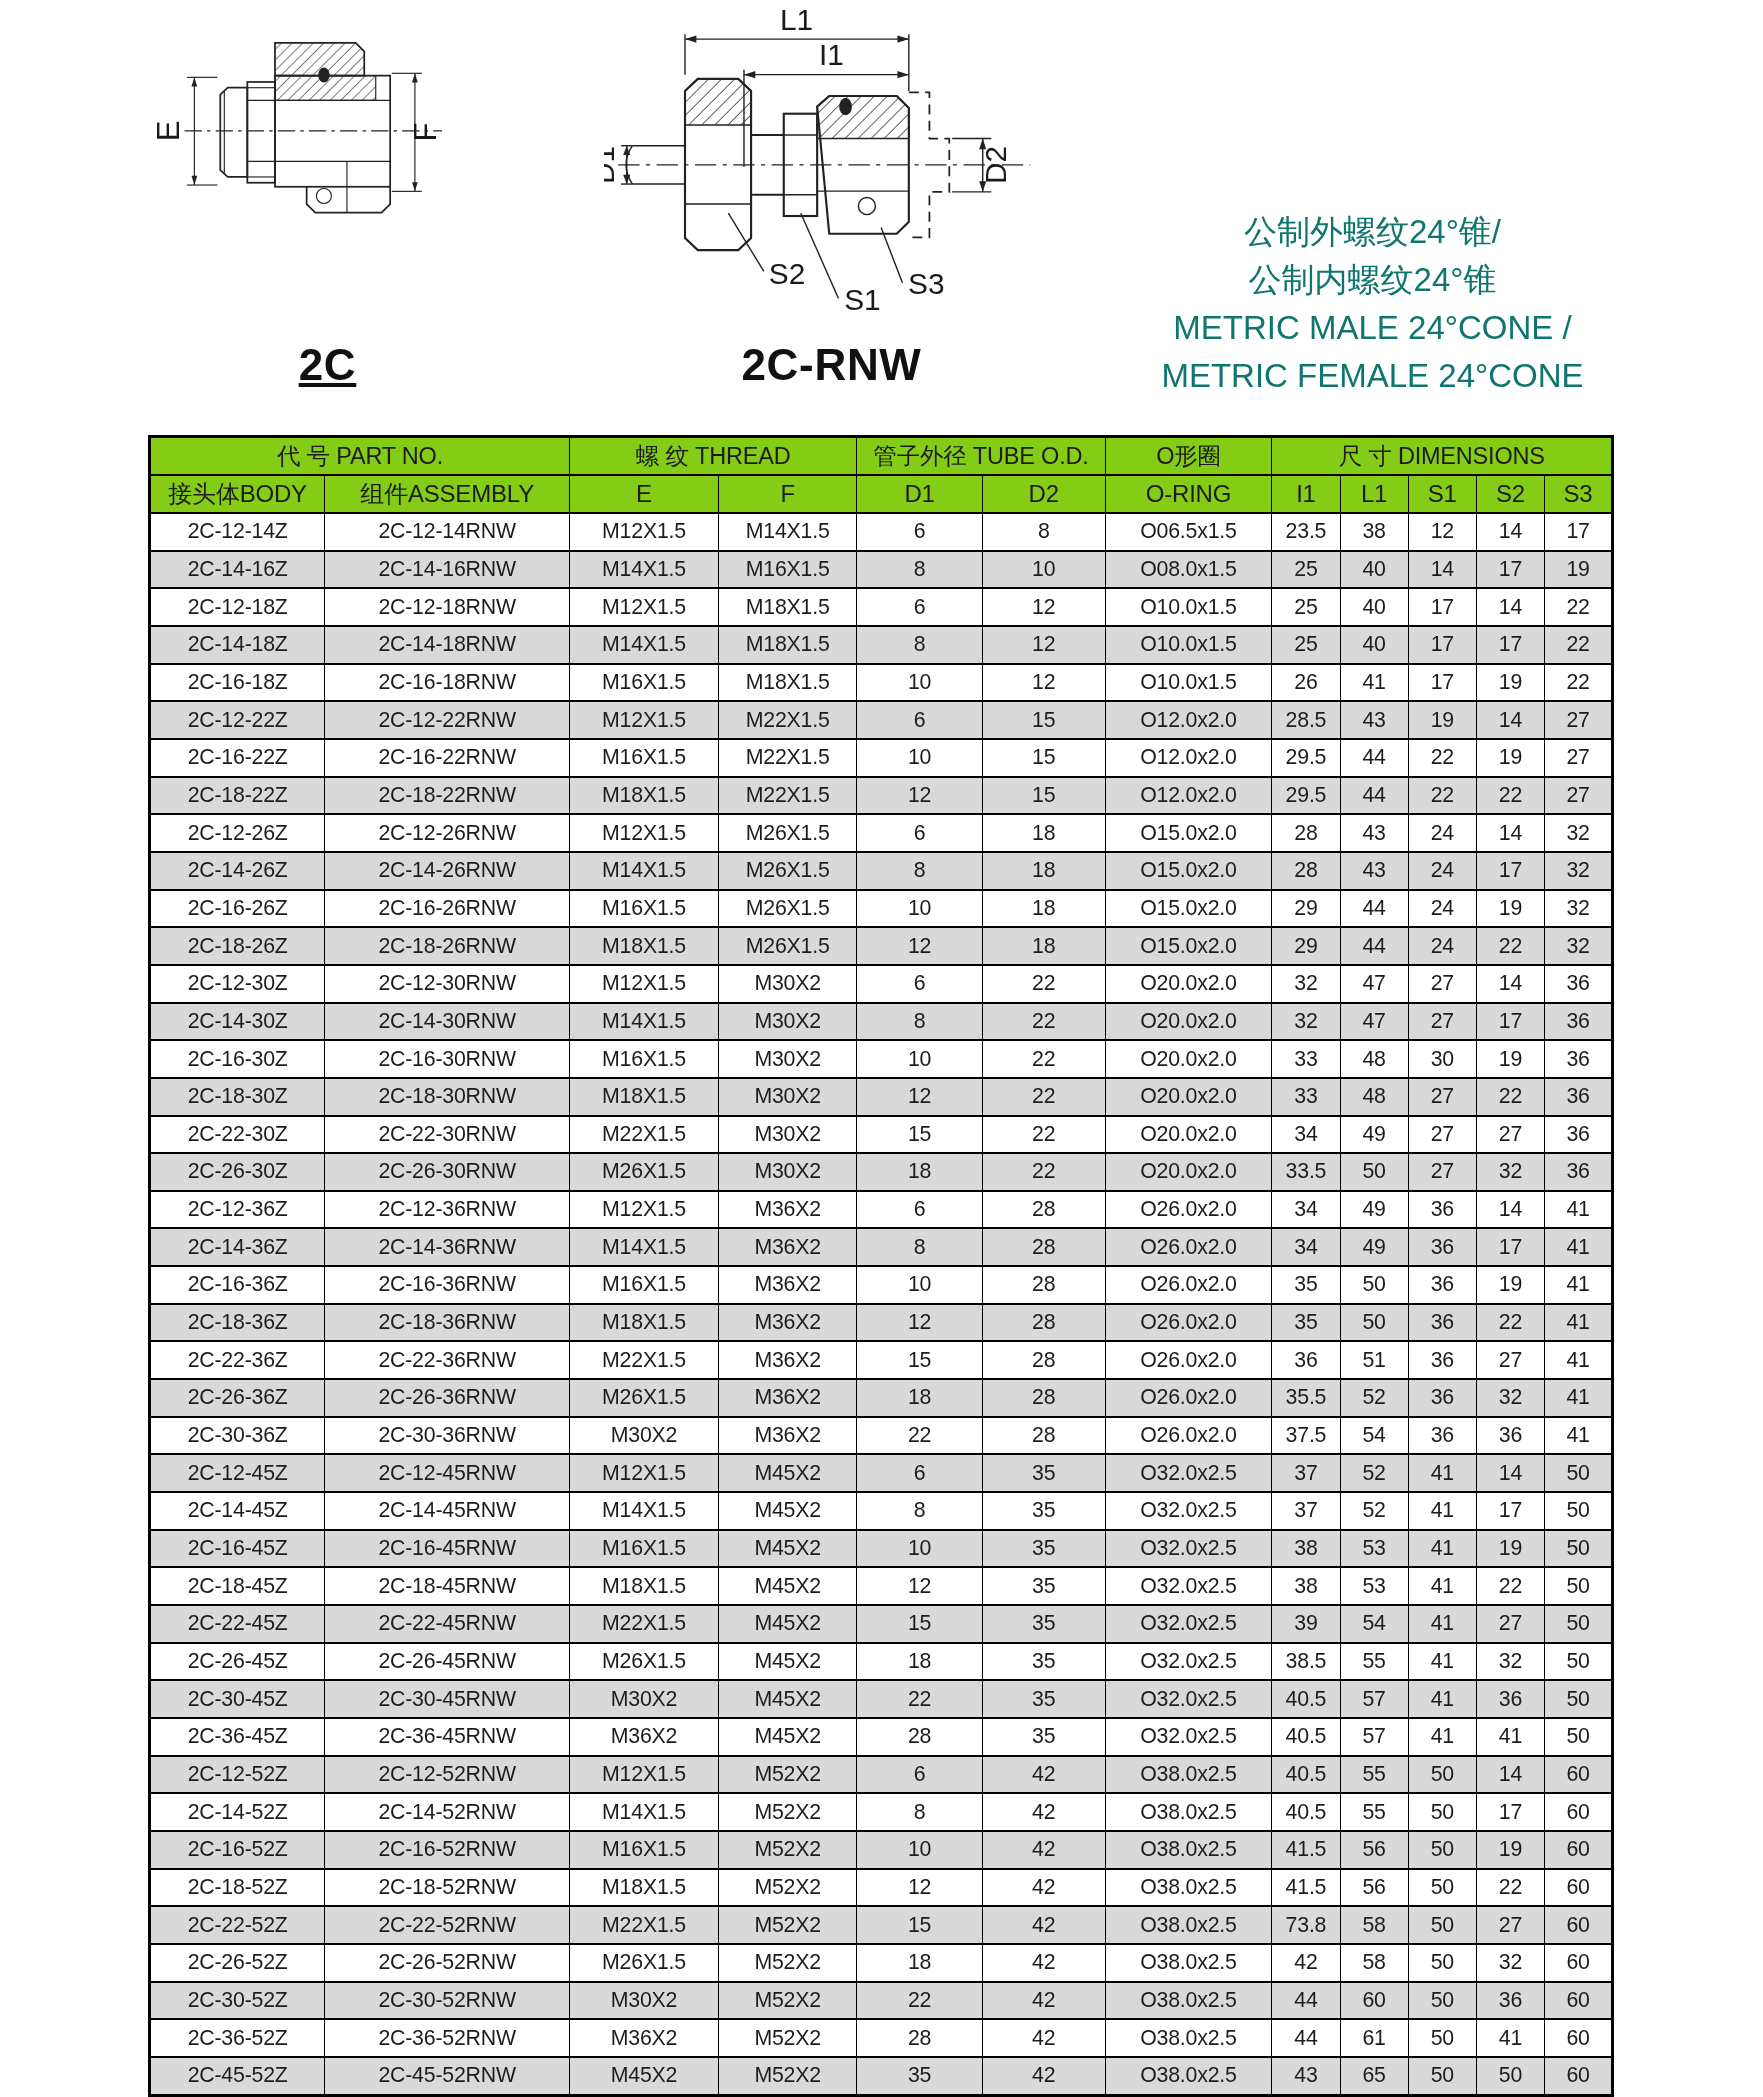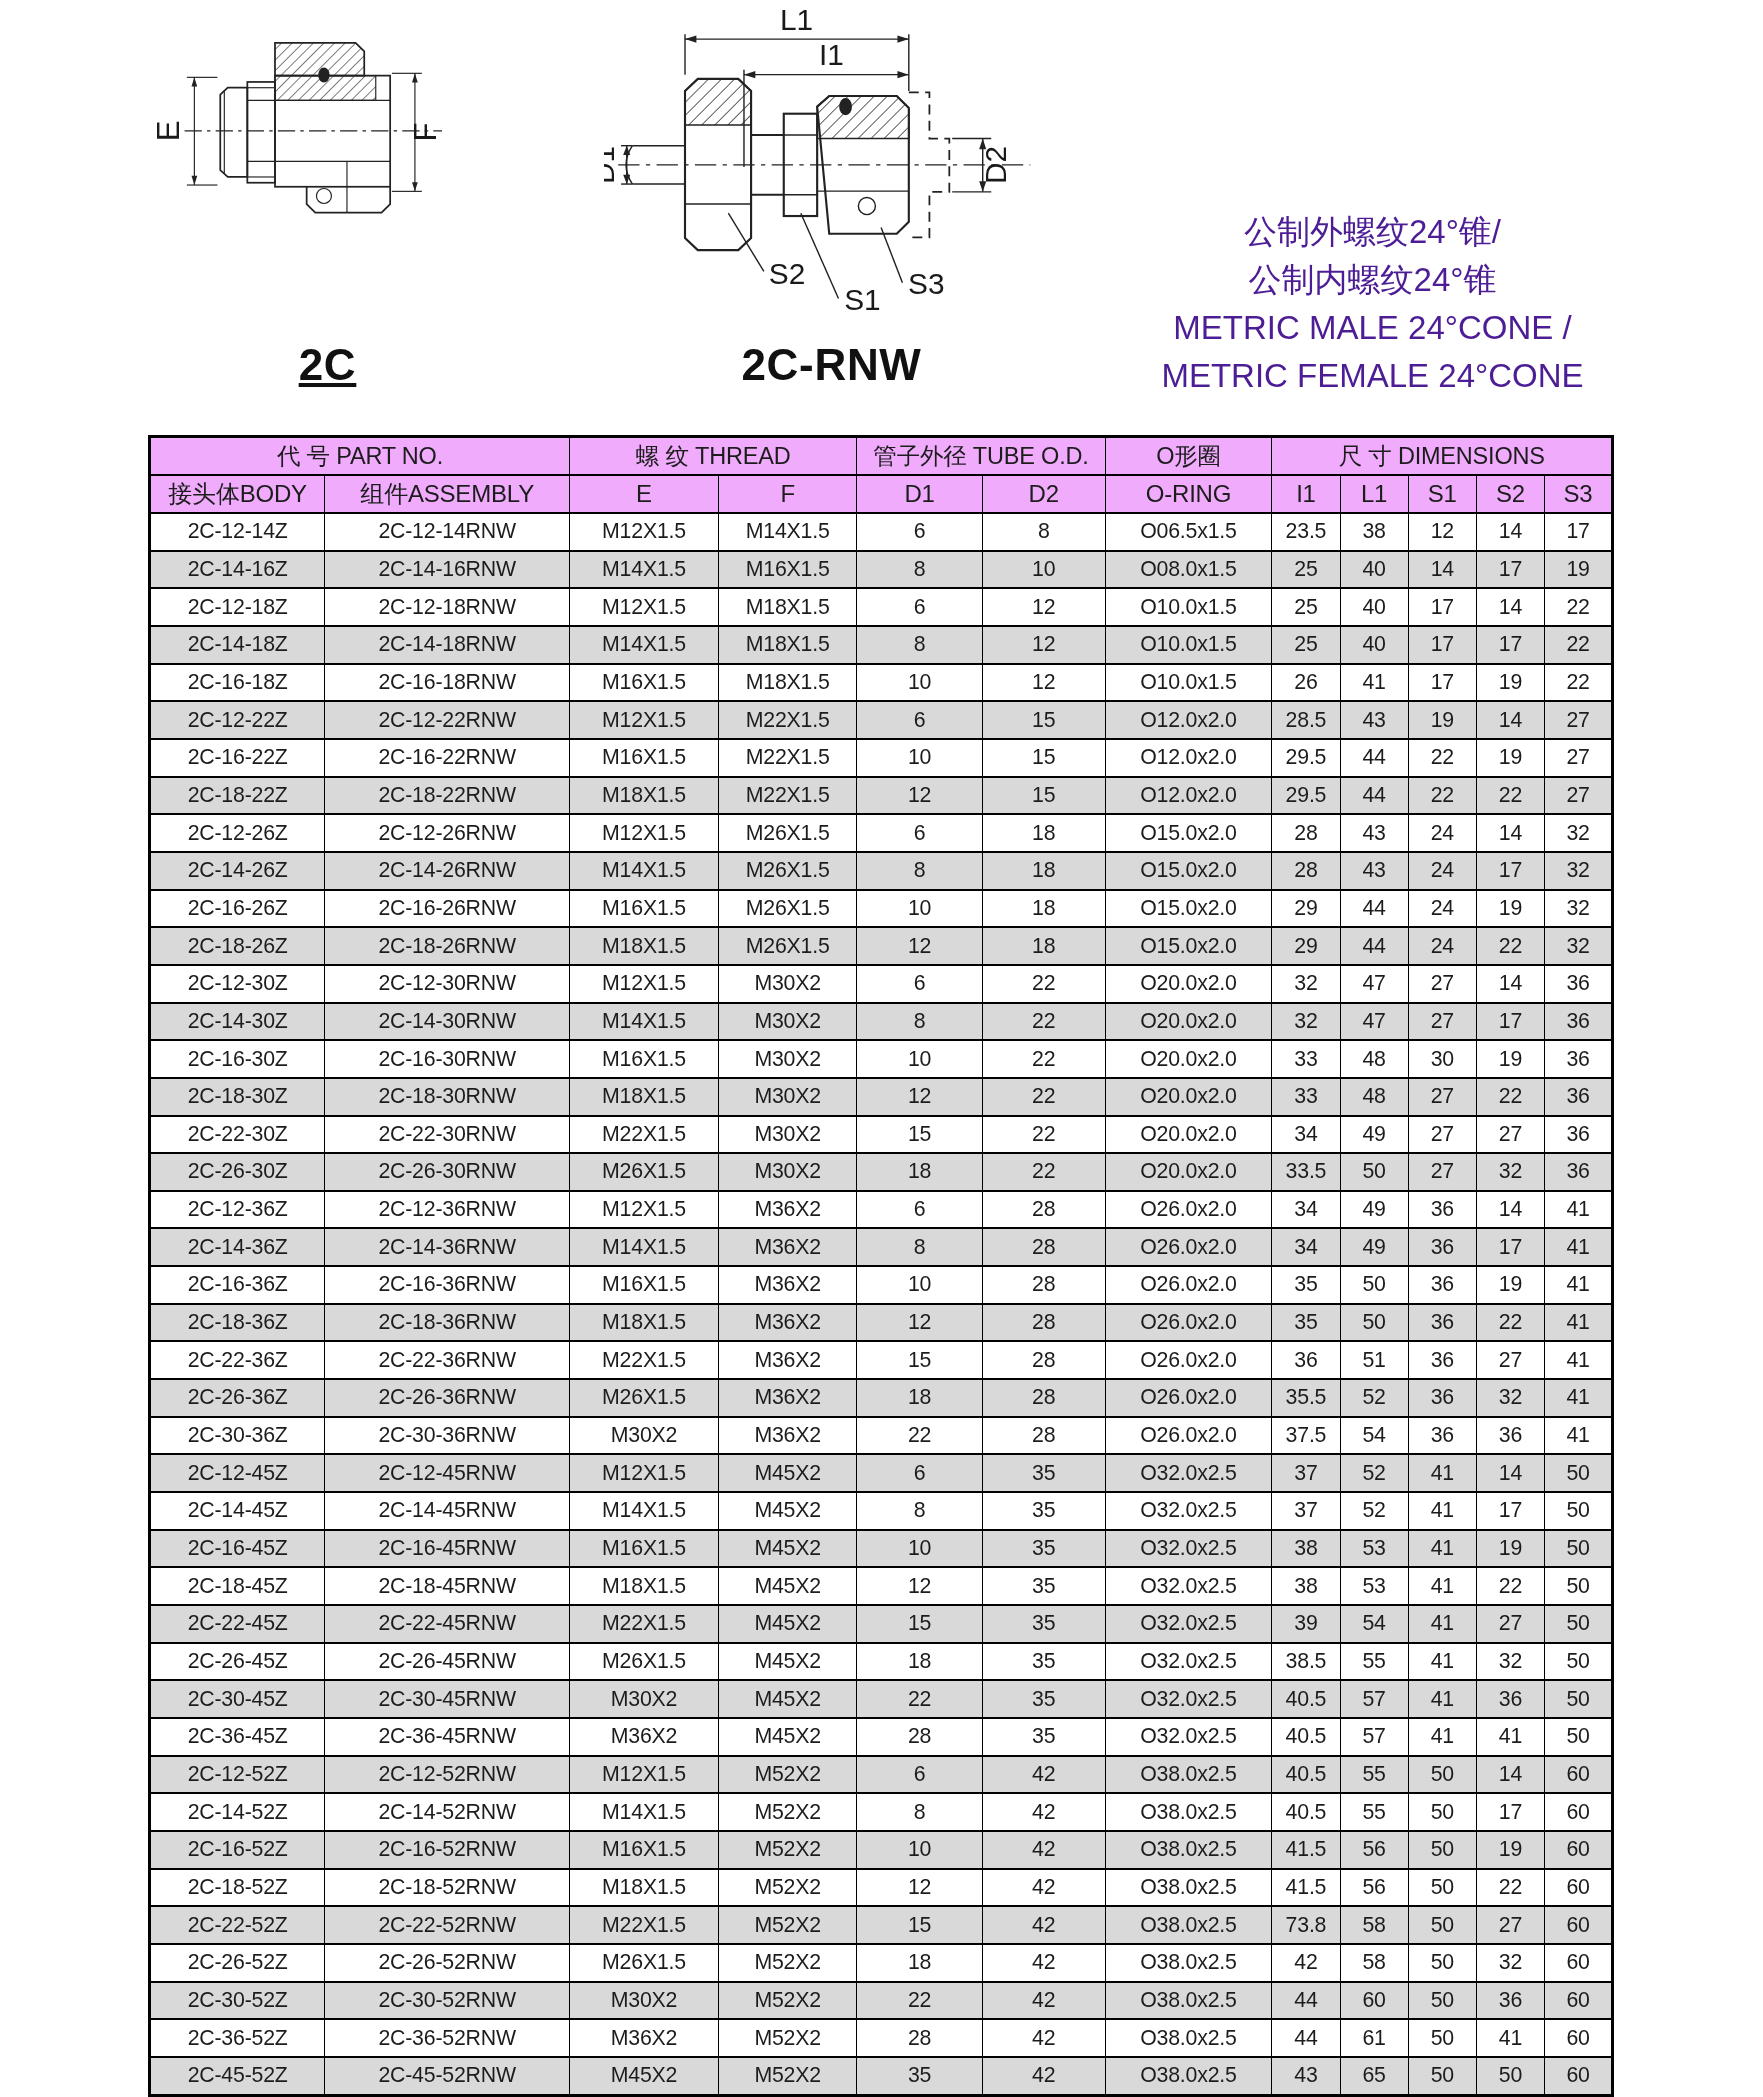--- a/index.html
+++ b/index.html
@@ -8,41 +8,41 @@
 
   
   .drawing { position:absolute; }
   #drawing-2c   { left:100px; top:14.2px;  width:540px; height:334px; }
   #drawing-rnw  { left:604px; top:0px;   width:540px; height:334px; }
   .fig-label { position:absolute; font-weight:bold; font-size:44px; letter-spacing:0.7px; text-align:center; color:#111; }
   #fig-label-2c  { left:100px; top:340px; width:455px;text-decoration:underline; }
   #fig-label-rnw { left:604px; top:340px; width:455px; }
 
   .title-block { position:absolute; left:1088px; top:208px; width:569px; text-align:center;
-                 font-size:33px; line-height:48px; color:#4c1d95; white-space:nowrap; }
+                 font-size:33px; line-height:48px; color:#0f766e; white-space:nowrap; }
 
   svg .ln     { stroke:#222; stroke-width:3; fill:none; }
   svg .ln-thin{ stroke:#222; stroke-width:2; fill:none; }
   svg .cl     { stroke:#222; stroke-width:2; fill:none; stroke-dasharray:30 9 6 9; }
   svg .dash   { stroke:#222; stroke-width:2.5; fill:none; stroke-dasharray:14 9; }
   svg .dim    { stroke:#222; stroke-width:2; fill:none; }
   svg .arrow  { fill:#222; stroke:none; }
   svg text    { fill:#1a1a1a; font-family:"Liberation Sans","DejaVu Sans",sans-serif; }
   .dim-letter { font-size:54px; }
   .dim-letter-sm { font-size:42px; }
 
   
   table.parts { position:absolute; left:148px; top:435px; width:1466px; height:1662px;
                 border-collapse:collapse; table-layout:fixed; }
   table.parts th, table.parts td {
       border:1.8px solid #000; border-top-width:2.5px; border-bottom-width:2.5px;
       text-align:center; vertical-align:middle; padding:0; overflow:hidden;
       font-size:21.3px; letter-spacing:-0.2px; color:#1c1c1c; font-weight:normal; white-space:nowrap; }
   table.parts { border:3.6px solid #000; }
-  thead th { background:#f0abfc; height:36px; }
+  thead th { background:#84cc16; height:36px; }
   thead tr.group th { font-size:23.5px; }
   thead tr.cols  th { font-size:24px; }
   tbody td { background:#ffffff; }
   tbody tr:nth-child(even) td { background:#d9d9d9; }
 </style>
 </head>
 <body>
 
 <div class="canvas">
 

